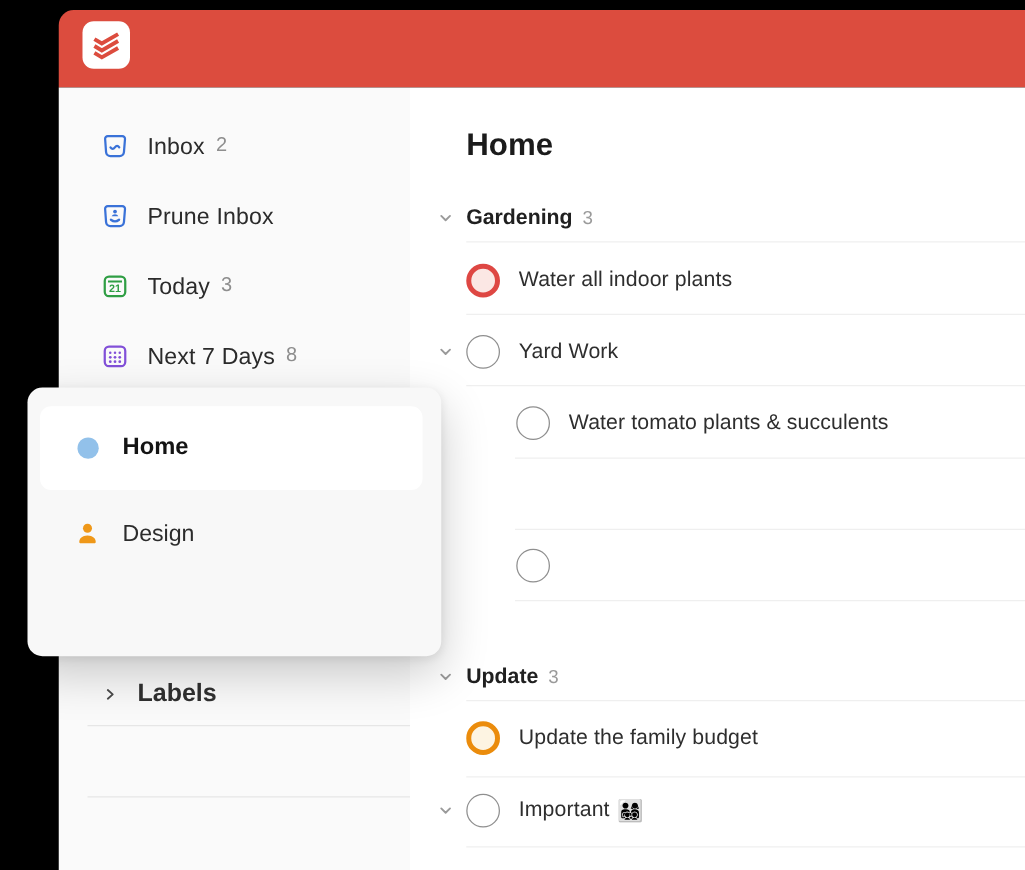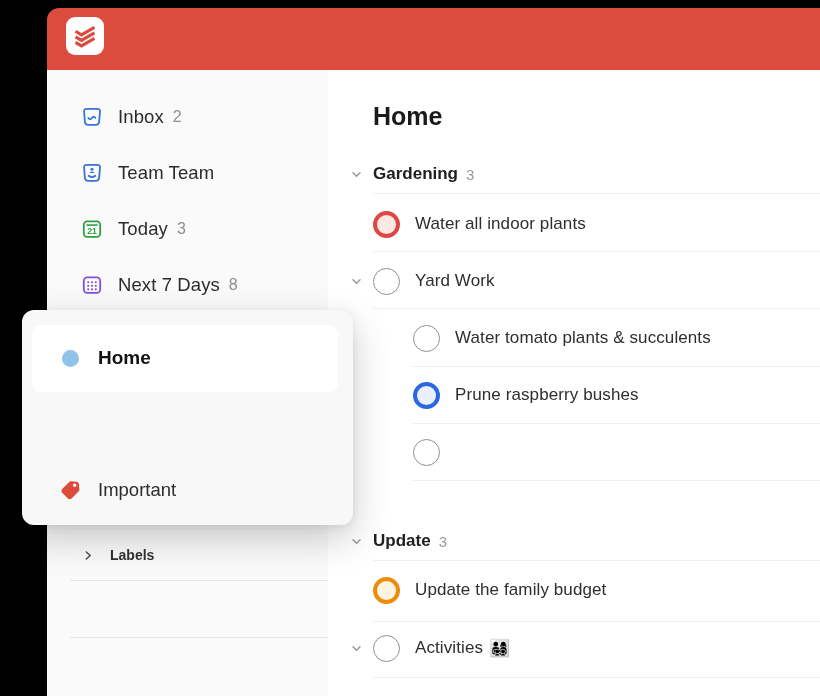--- a/index.html
+++ b/index.html
@@ -15,21 +15,21 @@
 
   
   .sidebar { position:absolute; left:47px; top:70px; width:281px; height:626px; background:#fafafa; }
   .side-row { position:absolute; left:0; width:100%; height:34px; display:flex; align-items:center;
               padding-left:33px; cursor:pointer; }
   .side-row .ic { width:24px; height:24px; flex:0 0 24px; display:flex; align-items:center; justify-content:flex-end; }
   .side-label { font-size:18.5px; color:#2b2b2b; margin-left:14px; letter-spacing:.1px; }
   .side-count { font-size:16px; color:#8e8e8e; margin-left:9px; }
   .collapse-row { position:absolute; left:0; width:100%; height:32px; display:flex; align-items:center;
                   padding-left:34px; cursor:pointer; }
-  .collapse-label { font-size:14px; font-weight:600; color:#303030; margin-left:15px; }
+  .collapse-label { font-size:20px; font-weight:600; color:#303030; margin-left:15px; }
   .side-div { position:absolute; left:23px; right:0; height:1px; background:#e6e6e6; }
 
   
   .popup { position:absolute; left:22px; top:310px; width:331px; height:215px; background:#f8f8f8;
            border-radius:12px; box-shadow:0 14px 38px rgba(0,0,0,.20), 0 2px 8px rgba(0,0,0,.08); z-index:20; }
   .popup-highlight { position:absolute; left:10px; top:15px; width:306px; height:67px; background:#fff; border-radius:9px; }
   .popup-row { position:absolute; left:0; width:100%; height:34px; display:flex; align-items:center;
                padding-left:36px; cursor:pointer; }
   .popup-row .ic { width:24px; height:24px; flex:0 0 24px; display:flex; align-items:center; justify-content:center; }
   .popup-label { font-size:18.5px; color:#2c2c2c; margin-left:16px; }
@@ -86,21 +86,21 @@
 
     <div class="side-row" style="top:86px">
       <span class="ic">
         <svg width="24" height="24" viewBox="0 0 24 24" fill="none" stroke="#3a72d8" stroke-width="1.8" stroke-linecap="round" stroke-linejoin="round">
           <path d="M6.2 3.8 h11.6 c1.3 0 2.3 1.1 2.2 2.4 l-.85 10.5 c-.15 1.8 -1.65 3.2 -3.45 3.2 h-7.4 c-1.8 0 -3.3 -1.4 -3.45 -3.2 L4.1 6.2 C4 4.9 5 3.8 6.2 3.8 z"></path>
           <circle cx="12" cy="8.2" r="1.5" fill="#3a72d8" stroke="none"></circle>
           <path d="M9.3 12 a2.9 2.4 0 0 1 5.4 0 z" fill="#3a72d8" stroke="none"></path>
           <path d="M8.7 14.8 q3.3 2.6 6.6 0"></path>
         </svg>
       </span>
-      <span class="side-label">Team Team</span>
+      <span class="side-label">Prune Inbox</span>
       <span class="side-count"></span>
     </div>
 
     <div class="side-row" style="top:142px">
       <span class="ic">
         <svg width="24" height="24" viewBox="0 0 24 24">
           <rect x="3.8" y="4.3" width="16.4" height="15.6" rx="3.4" fill="none" stroke="#2f9e44" stroke-width="1.8"></rect>
           <line x1="6.4" y1="8.1" x2="17.6" y2="8.1" stroke="#2f9e44" stroke-width="1.6"></line>
           <text x="12" y="16.8" text-anchor="middle" font-size="8.6" font-weight="bold" fill="#2f9e44" font-family="Liberation Sans, sans-serif">21</text>
         </svg>
@@ -173,24 +173,20 @@
       <span class="task-label">Yard Work</span>
     </div>
     <div class="main-div" style="top:238px; left:45px"></div>
 
     <div class="task-row" style="top:254px; left:85px">
       <span class="cb gray"></span>
       <span class="task-label">Water tomato plants &amp; succulents</span>
     </div>
     <div class="main-div" style="top:296px; left:84px"></div>
 
-    <div class="task-row" style="top:311px; left:85px">
-      <span class="cb blue"></span>
-      <span class="task-label">Prune raspberry bushes</span>
-    </div>
     <div class="main-div" style="top:353px; left:84px"></div>
 
     <div class="task-row" style="top:368px; left:85px">
       <span class="cb gray"></span>
     </div>
     <div class="main-div" style="top:410px; left:84px"></div>
 
     <div class="sec-head" style="top:458px; left:21px">
       <span class="chev chev-gap">
         <svg width="13" height="13" viewBox="0 0 13 13" fill="none" stroke="#9a9a9a" stroke-width="1.5" stroke-linecap="round" stroke-linejoin="round">
@@ -208,41 +204,41 @@
     </div>
     <div class="main-div" style="top:551px; left:45px"></div>
 
     <div class="task-row" style="top:564px; left:21px">
       <span class="chev chev-gap">
         <svg width="13" height="13" viewBox="0 0 13 13" fill="none" stroke="#9a9a9a" stroke-width="1.5" stroke-linecap="round" stroke-linejoin="round">
             <polyline points="3,4.7 6.5,8.2 10,4.7"></polyline>
           </svg>
       </span>
       <span class="cb gray"></span>
-      <span class="task-label">Activities</span>
+      <span class="task-label">Important</span>
       <span class="emoji">👨‍👩‍👧‍👦</span>
     </div>
     <div class="main-div" style="top:607px; left:45px"></div>
   </div>
 
   <div class="popup">
     <div class="popup-highlight"></div>
 
     <div class="popup-row" style="top:31px">
       <span class="ic">
           <span class="dot"></span>
         </span>
       <span class="popup-label sel">Home</span>
     </div>
 
-
-    <div class="popup-row" style="top:163px">
-      <span class="ic">
-        <svg width="24" height="24" viewBox="0 0 24 24">
-          <path fill="#dd4b3c" d="M11.3 3.9 c.5 -.5 1.2 -.8 1.9 -.7 l5.3 .5 c1.3 .1 2.3 1.1 2.4 2.4 l.5 5.3 c.07 .7 -.2 1.4 -.7 1.9 l-7.1 7.1 c-1 1 -2.7 1 -3.7 0 l-5.7 -5.7 c-1 -1 -1 -2.7 0 -3.7 z"></path>
-          <circle cx="16.7" cy="7.3" r="1.7" fill="#f8f8f8"></circle>
-        </svg>
-      </span>
-      <span class="popup-label">Important</span>
-    </div>
+    <div class="popup-row" style="top:100px">
+      <span class="ic">
+        <svg width="24" height="24" viewBox="0 0 24 24" fill="#ef9819">
+          <circle cx="12" cy="7.6" r="3.6"></circle>
+          <path d="M12 13.4 c-4.2 0 -6.6 2.4 -6.6 5.1 c0 .7 .55 1.1 1.2 1.1 h10.8 c.65 0 1.2 -.4 1.2 -1.1 c0 -2.7 -2.4 -5.1 -6.6 -5.1 z"></path>
+        </svg>
+      </span>
+      <span class="popup-label">Design</span>
+    </div>
+
   </div>
 
 </div>
 
 </body></html>

